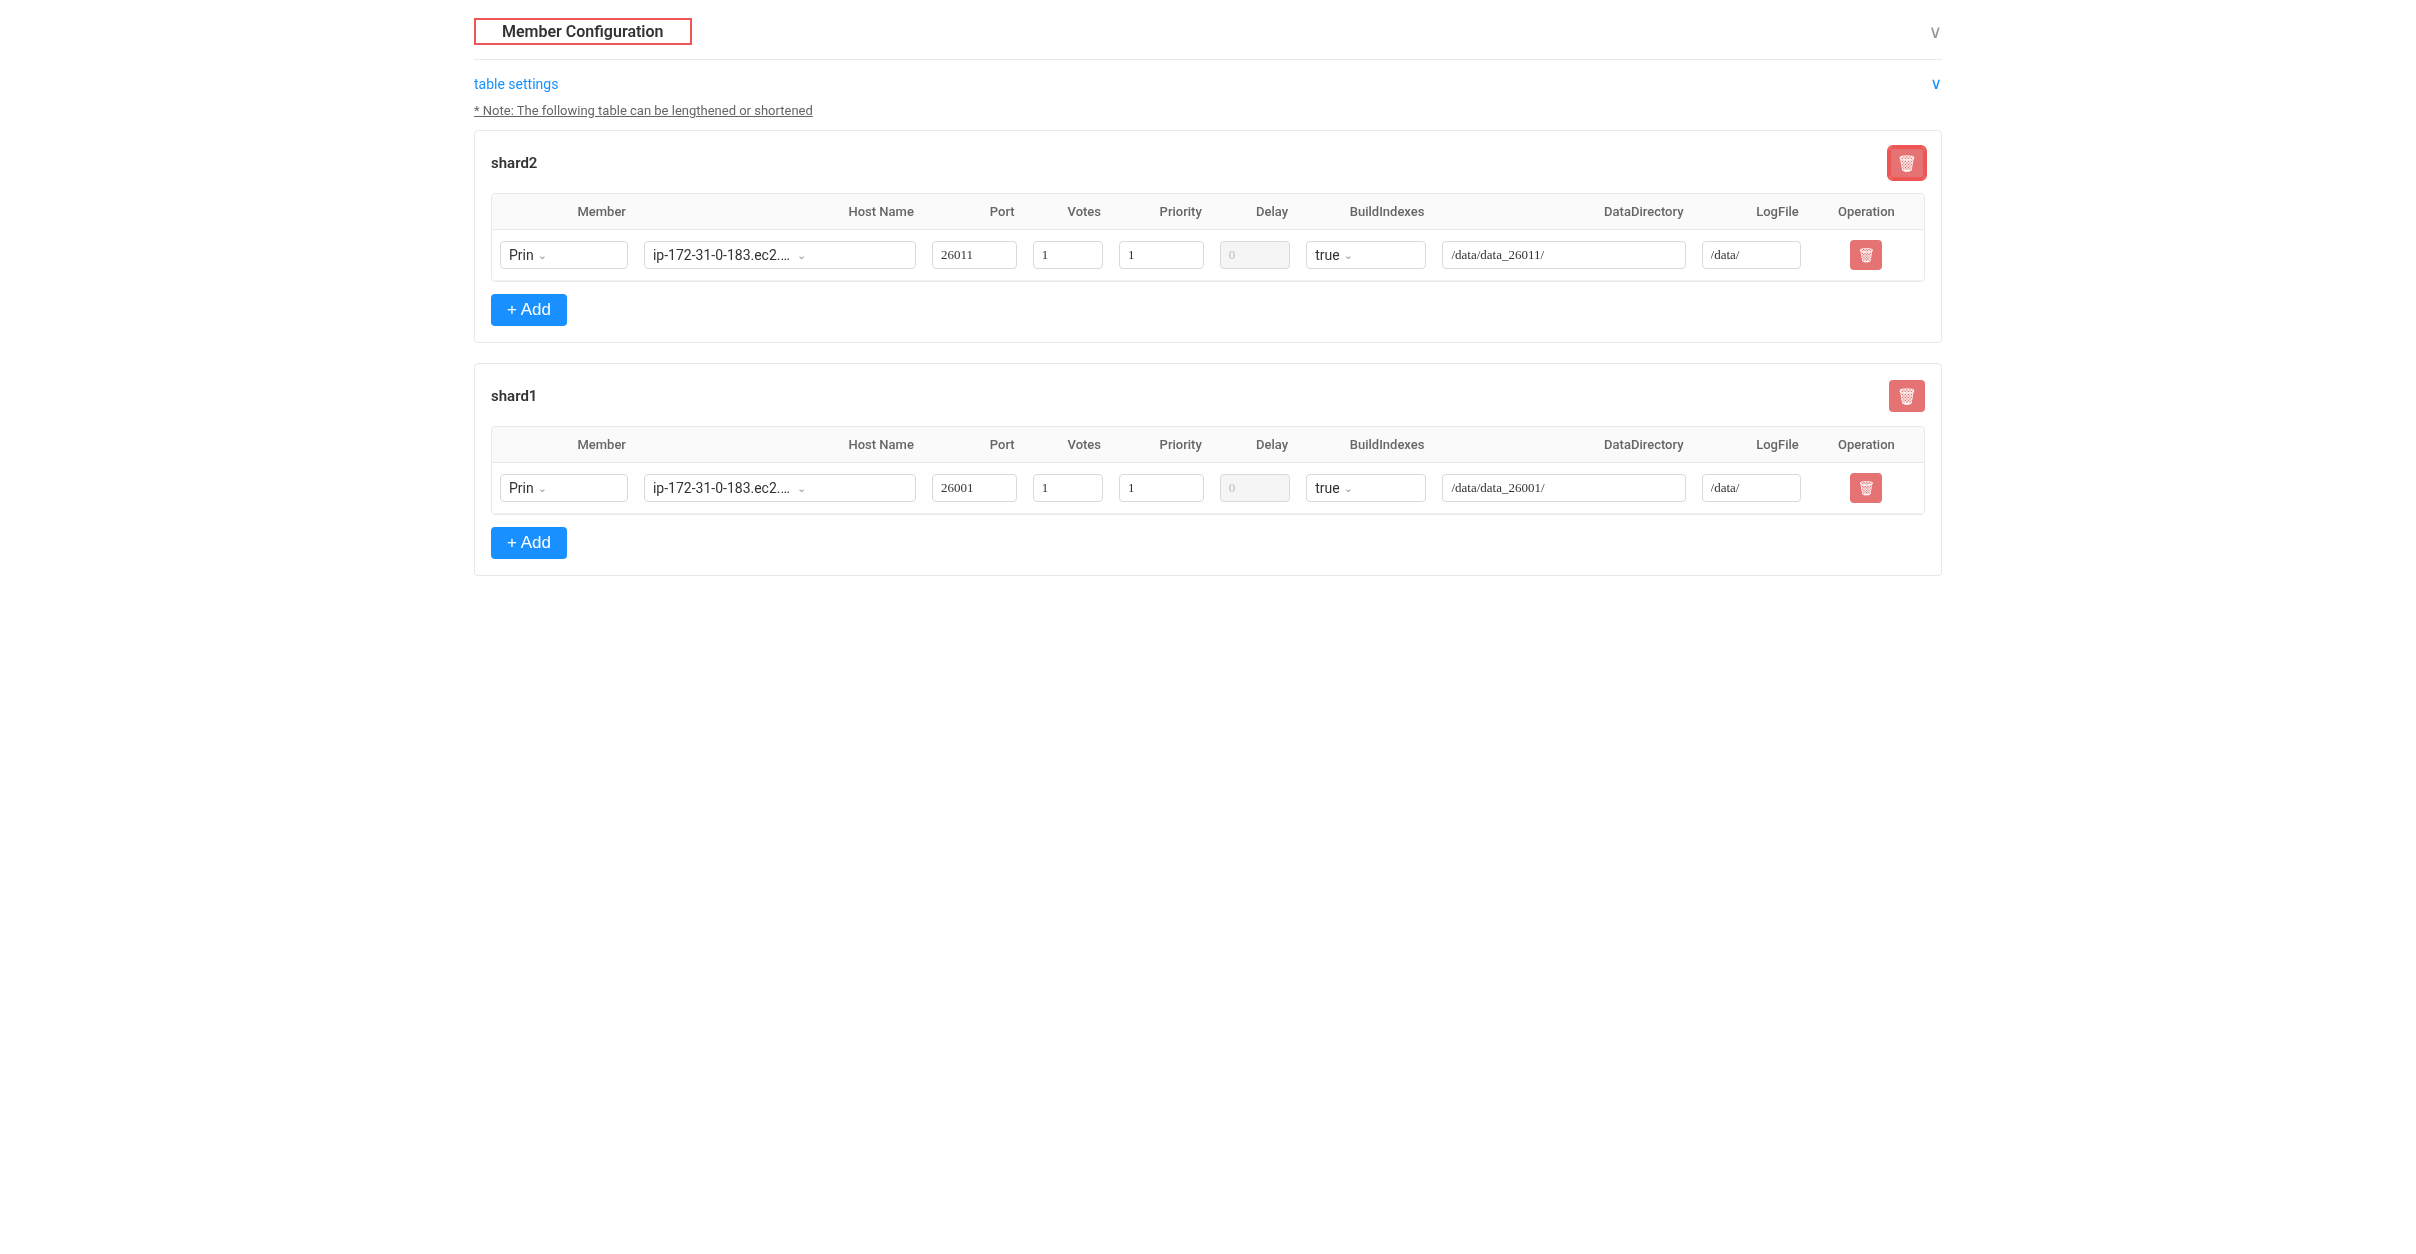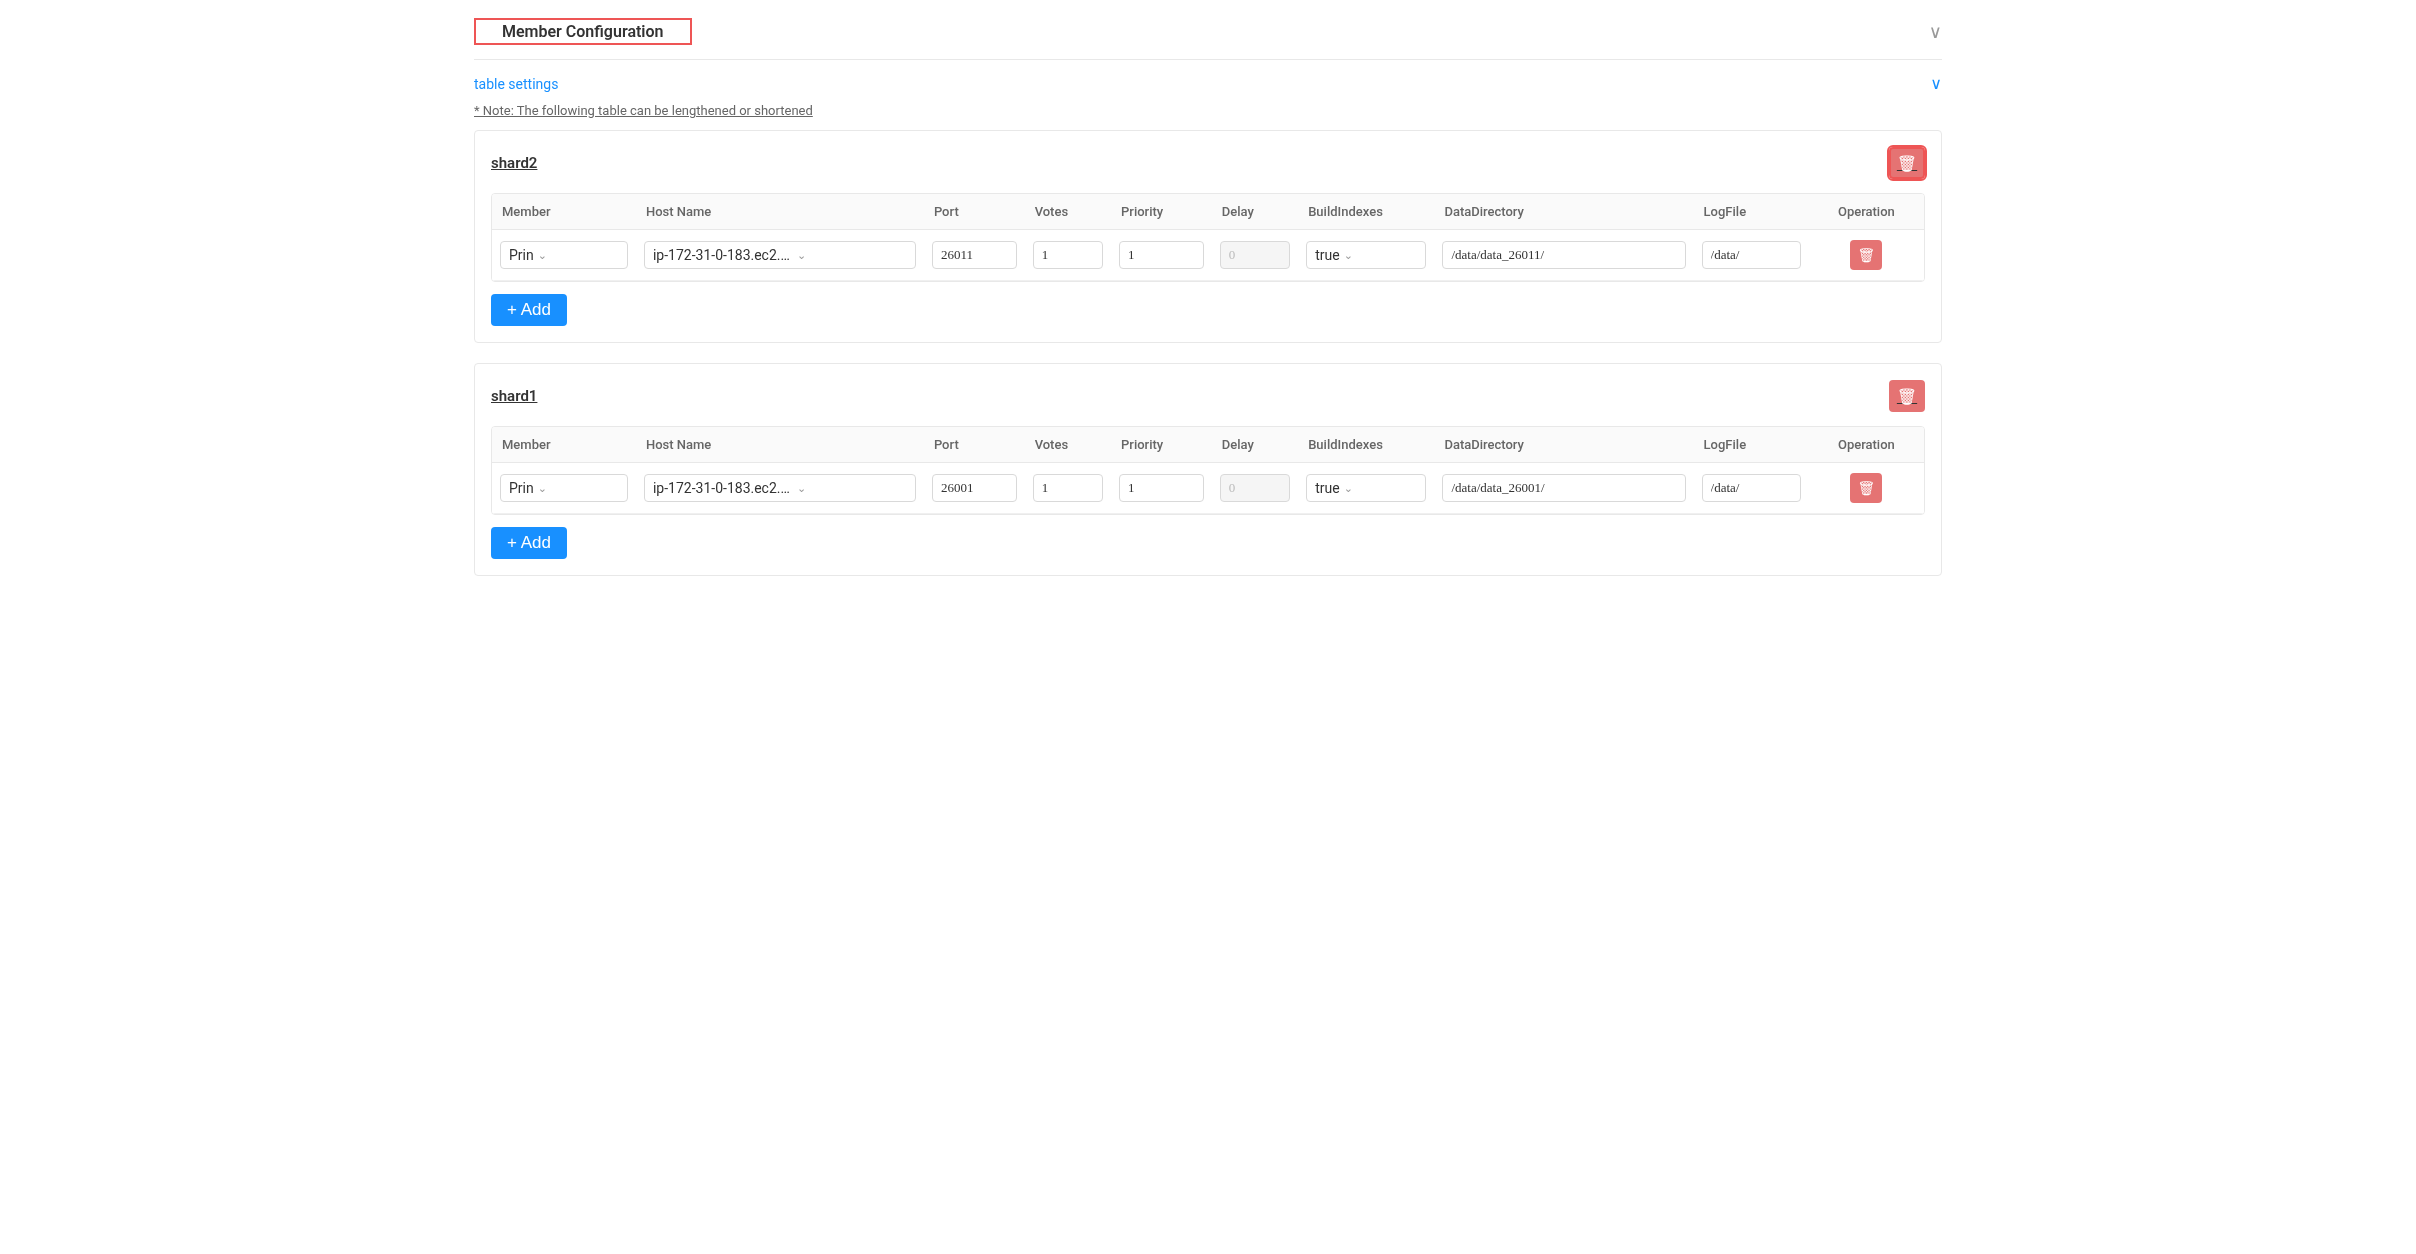--- a/index.html
+++ b/index.html
@@ -57,21 +57,20 @@
       border: 1px solid #e8e8e8;
       border-radius: 4px;
       margin-bottom: 20px;
       padding: 16px;
     }
     .shard-header {
       display: flex;
       justify-content: space-between;
       align-items: center;
       margin-bottom: 14px;
-      text-decoration: underline;
     }
     .shard-title {
       font-size: 15px;
       font-weight: 600;
       color: #333;
     }
     .delete-btn {
       background: #e57373;
       border: none;
       border-radius: 4px;
@@ -95,21 +94,21 @@
     }
     table {
       width: 100%;
       border-collapse: collapse;
     }
     thead tr {
       background: #fafafa;
     }
     thead th {
       padding: 10px 10px;
-      text-align: left;
+      text-align: right;
       color: #666;
       font-weight: 500;
       font-size: 13px;
       border-bottom: 1px solid #e8e8e8;
     }
     tbody tr {
       background: #fff;
     }
     tbody td {
       padding: 10px 8px;

